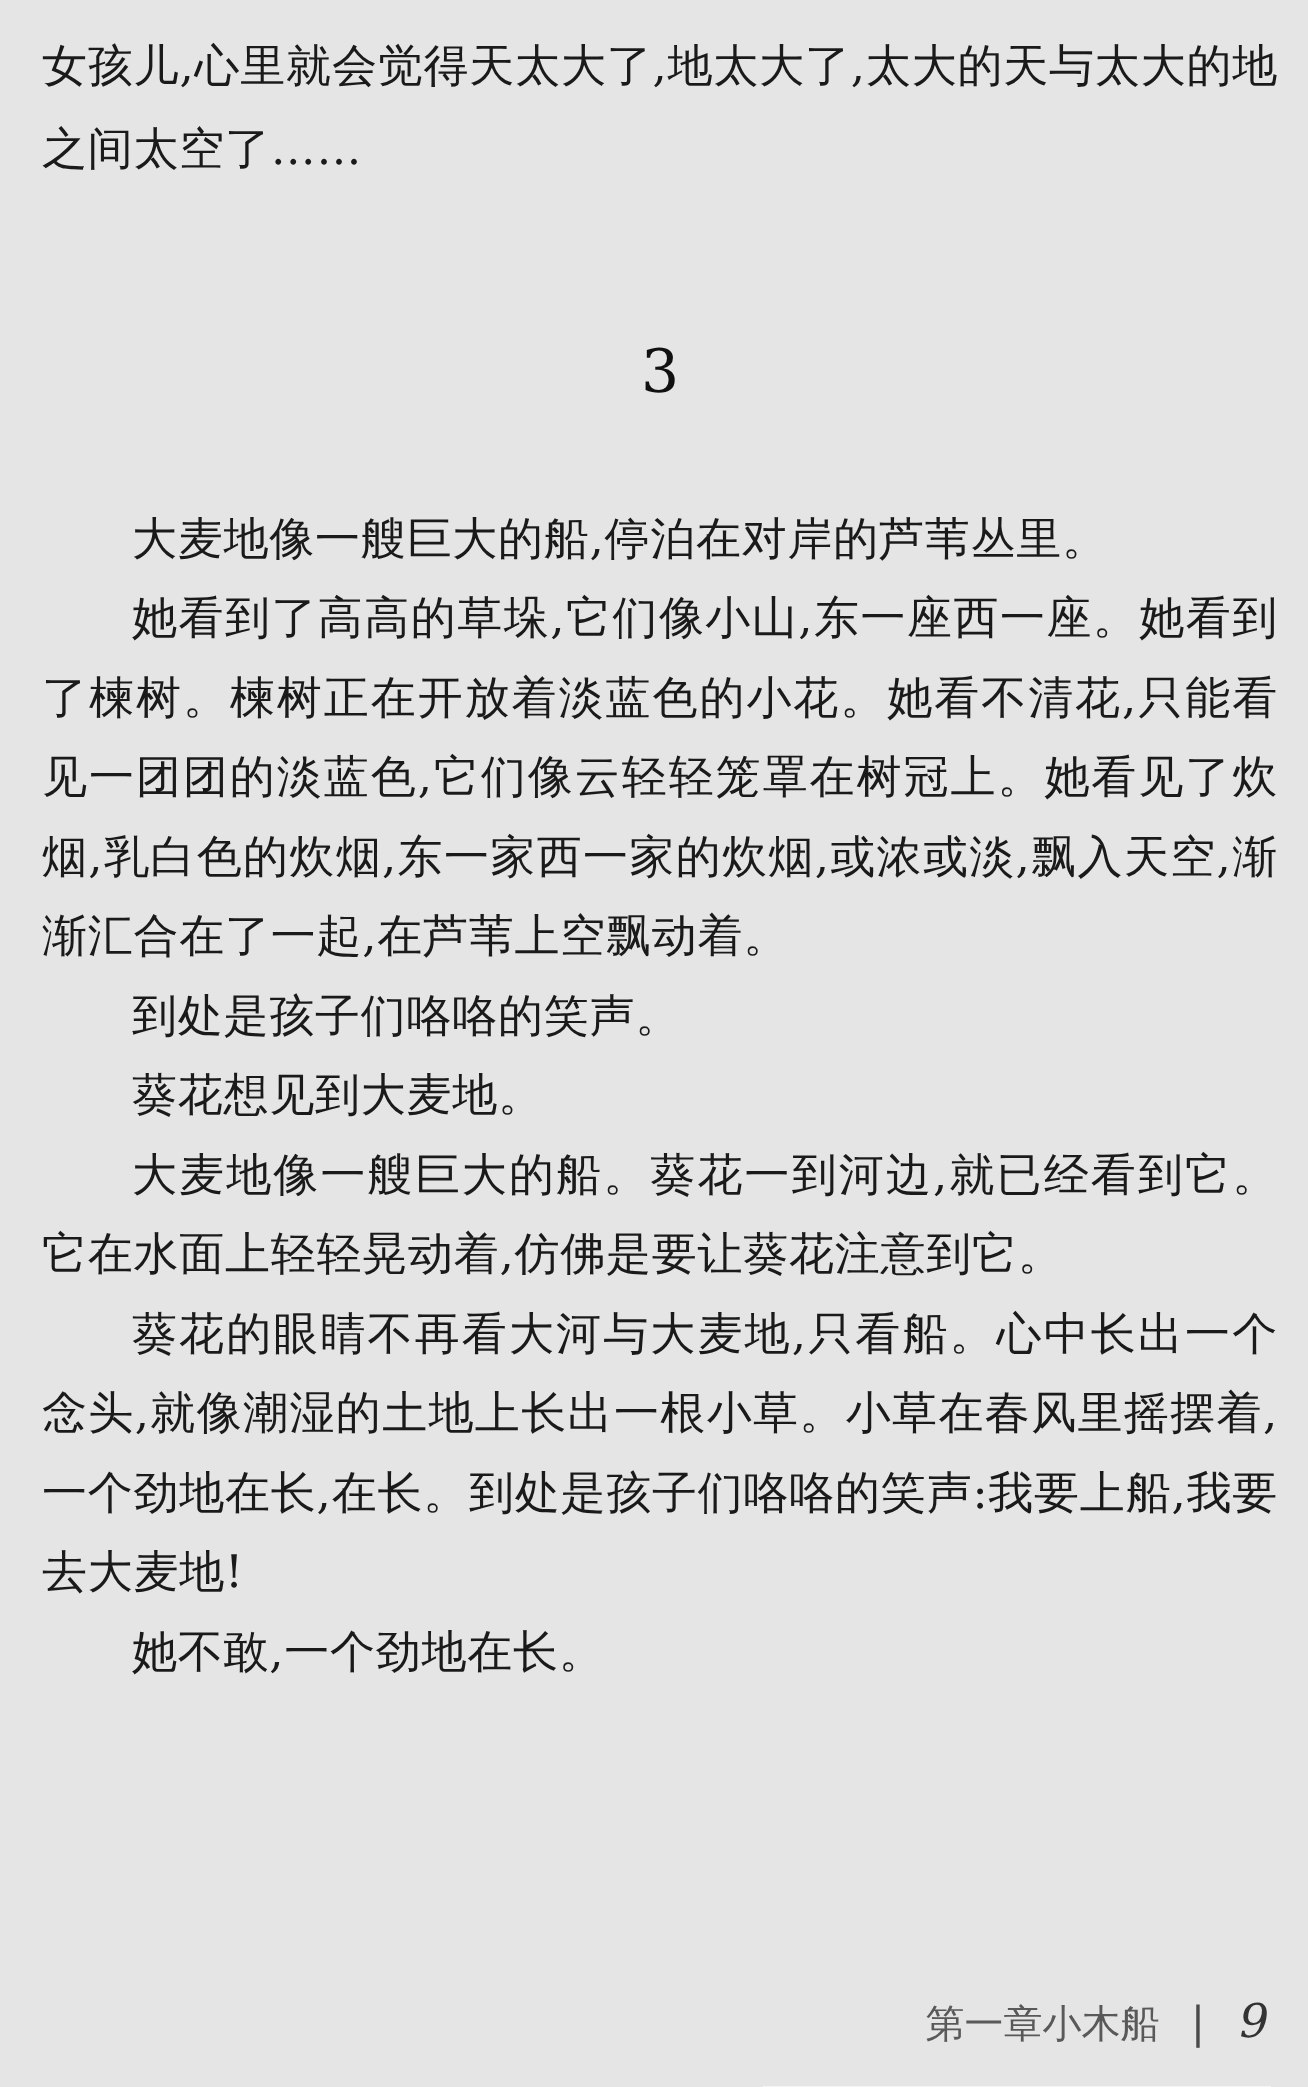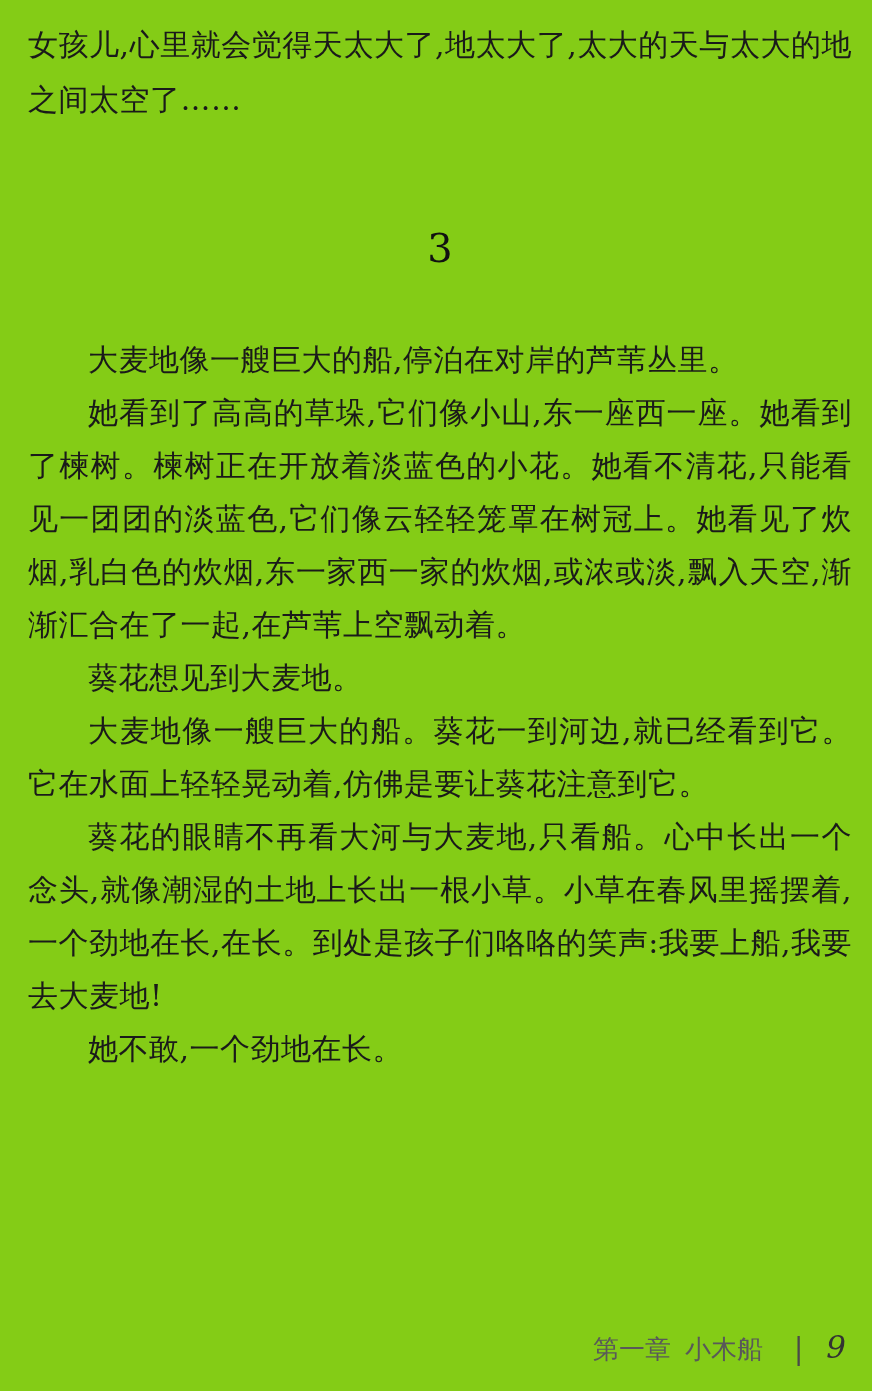--- a/index.html
+++ b/index.html
@@ -4,21 +4,21 @@
 <style>
   html, body {
     margin: 0;
     padding: 0;
     background: #ffffff;
   }
   .page {
     position: relative;
     width: 872px;
     height: 1391px;
-    background: #84cc16;
+    background: #e5e5e5;
     box-sizing: border-box;
     padding: 17px 20px 0 28px;
     overflow: hidden;
     font-family: "DejaVu Serif", "Liberation Serif", serif;
     color: #1a1a1a;
   }
   .para {
     margin: 0;
     font-size: 30px;
     line-height: 53px;
@@ -45,22 +45,22 @@
   .footer {
     position: absolute;
     right: 26px;
     bottom: 24px;
     display: flex;
     align-items: baseline;
     font-family: "Liberation Sans", "DejaVu Sans", sans-serif;
     font-size: 26px;
     color: #595959;
   }
-  .footer .chapter-label { margin-right: 14px; font-family: Liberation Mono, monospace; }
-  .footer .chapter-title { margin-right: 32px; }
+  .footer .chapter-label { margin-right: 0; font-family: Liberation Mono, monospace; }
+  .footer .chapter-title { margin-right: 22px; }
   .footer .separator {
     margin-right: 24px;
     color: #4a4a4a;
     font-size: 28px;
     transform: scaleY(1.1);
     display: inline-block;
   }
   .footer .page-number {
     font-family: "DejaVu Serif", "Liberation Serif", serif;
     font-style: italic;
@@ -73,20 +73,21 @@
 
 <div class="page">
 
   <p class="para para-continuation">女孩儿,心里就会觉得天太大了,地太大了,太大的天与太大的地之间太空了……</p>
 
   <h2 class="section-number">3</h2>
 
   <div>
       <p class="para">大麦地像一艘巨大的船,停泊在对岸的芦苇丛里。</p>
       <p class="para">她看到了高高的草垛,它们像小山,东一座西一座。她看到了楝树。楝树正在开放着淡蓝色的小花。她看不清花,只能看见一团团的淡蓝色,它们像云轻轻笼罩在树冠上。她看见了炊烟,乳白色的炊烟,东一家西一家的炊烟,或浓或淡,飘入天空,渐渐汇合在了一起,在芦苇上空飘动着。</p>
+      <p class="para">到处是孩子们咯咯的笑声。</p>
       <p class="para">葵花想见到大麦地。</p>
       <p class="para">大麦地像一艘巨大的船。葵花一到河边,就已经看到它。它在水面上轻轻晃动着,仿佛是要让葵花注意到它。</p>
       <p class="para">葵花的眼睛不再看大河与大麦地,只看船。心中长出一个念头,就像潮湿的土地上长出一根小草。小草在春风里摇摆着,一个劲地在长,在长。到处是孩子们咯咯的笑声:我要上船,我要去大麦地!</p>
       <p class="para">她不敢,一个劲地在长。</p>
     </div>
 
   <div class="footer">
     <span class="chapter-label">第一章</span>
     <span class="chapter-title">小木船</span>
     <span class="separator">|</span>

